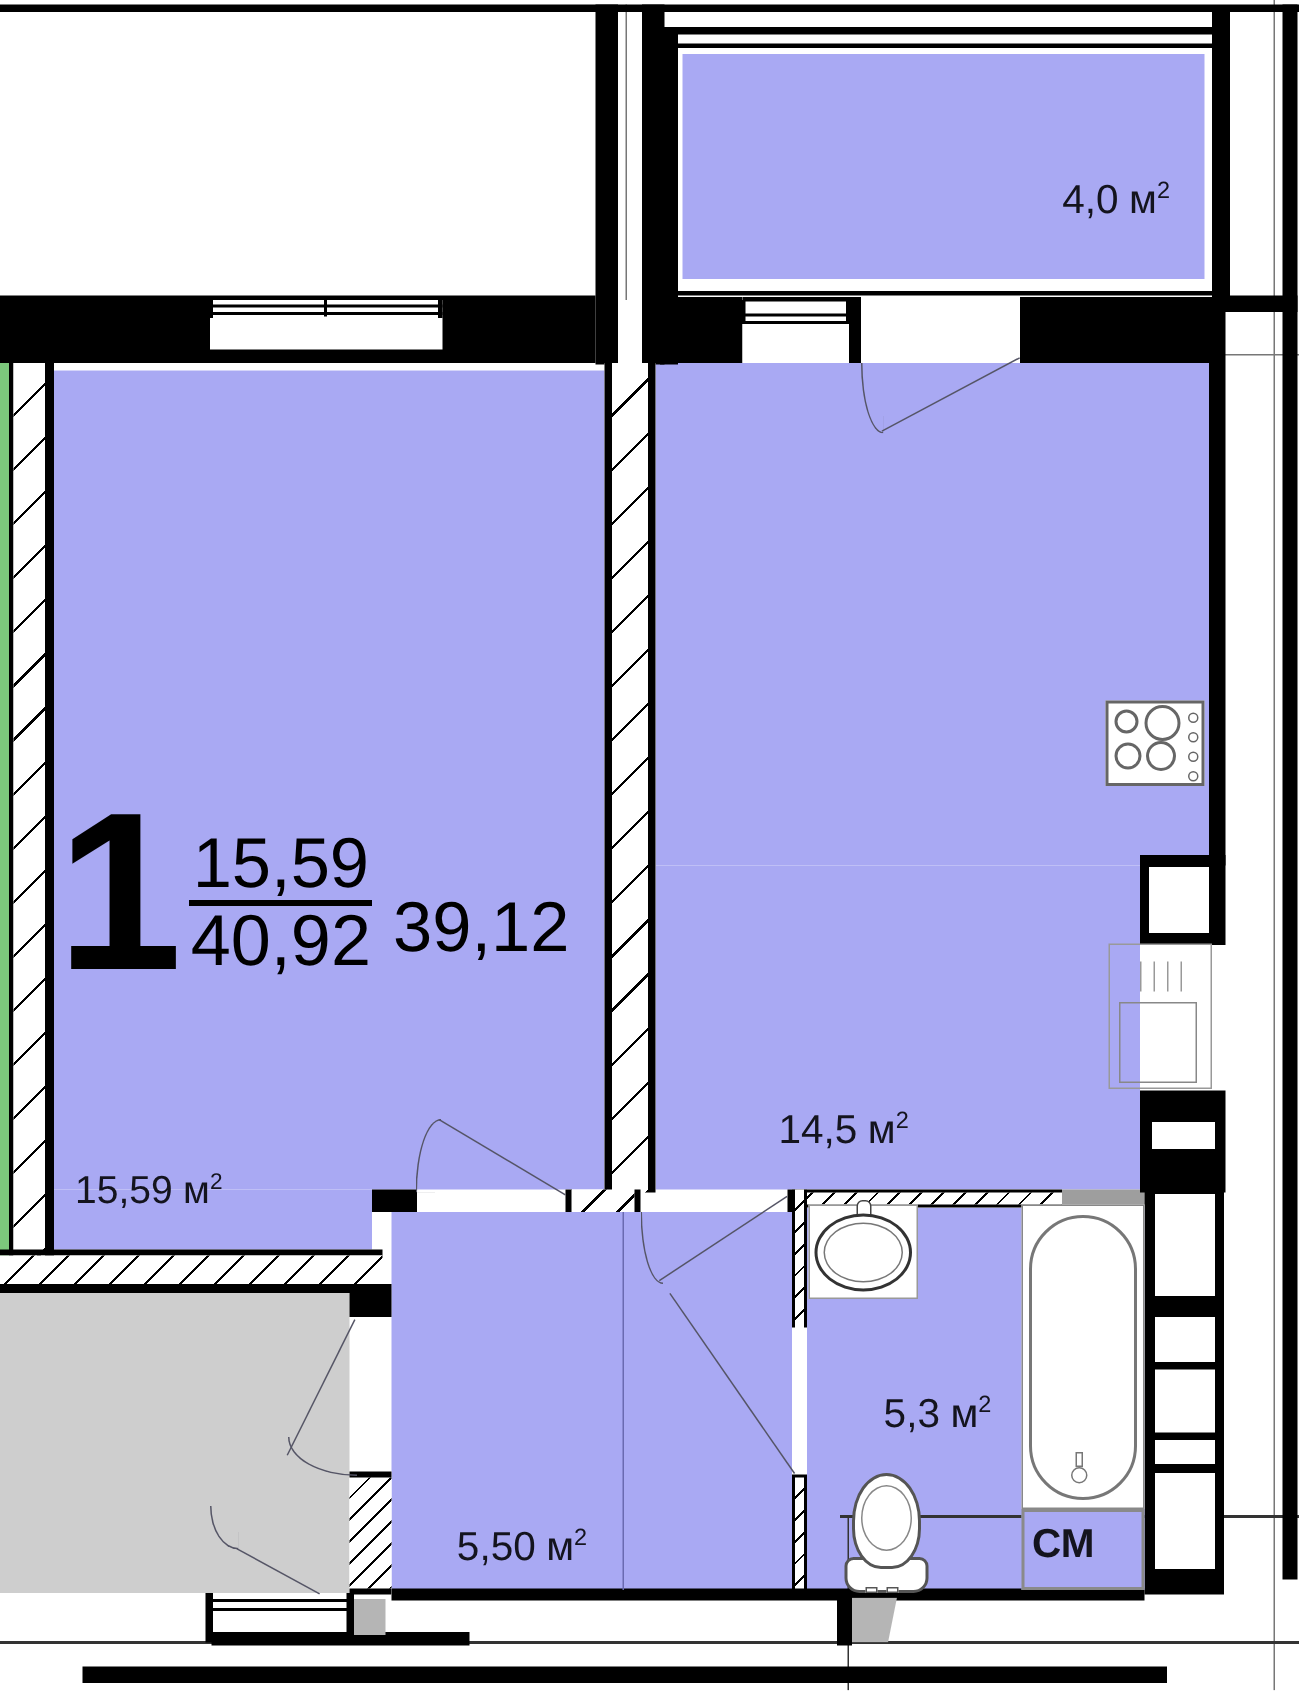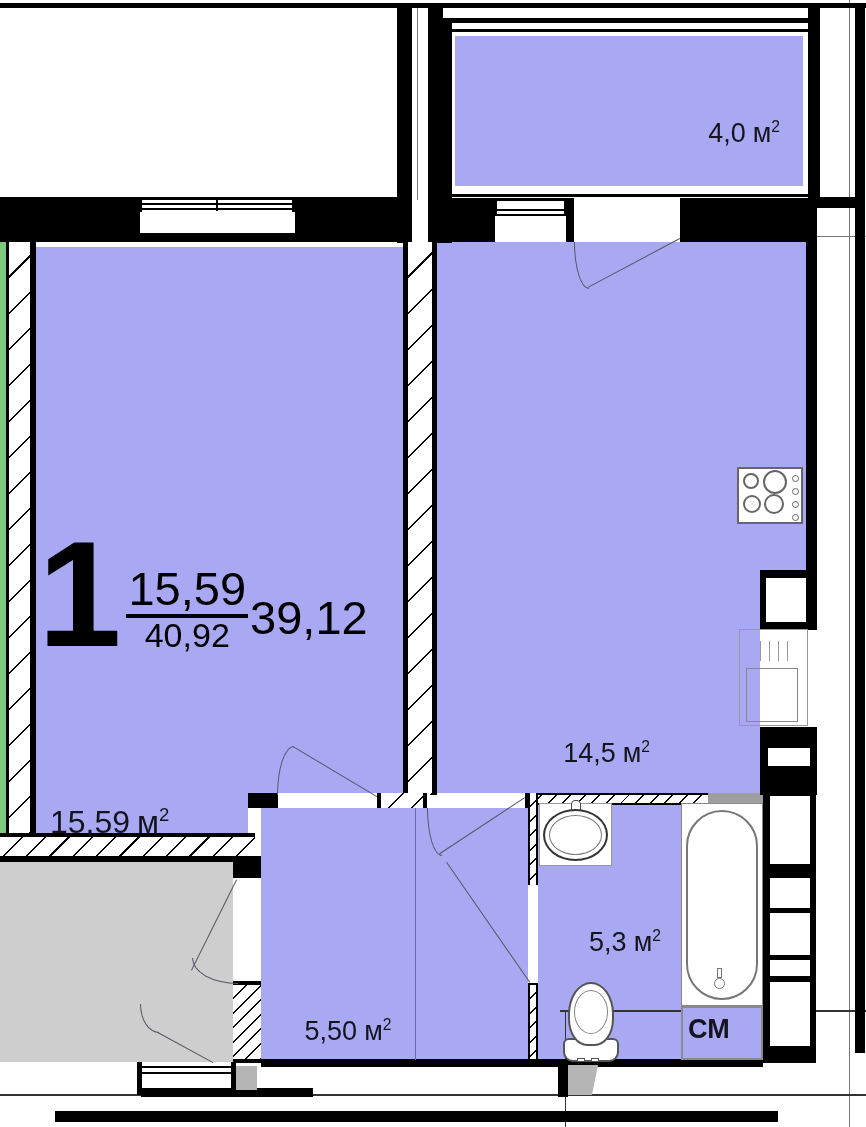--- a/index.html
+++ b/index.html
@@ -25,22 +25,22 @@
   .arc{position:absolute;border:0 solid #556;}
   .label{position:absolute;color:#14141e;font-size:27px;white-space:nowrap;}
   .label sup{font-size:58%;}
   .label .u{margin-left:7px;}
   .fixture{position:absolute;background:#fff;border:2px solid #666;box-sizing:border-box;}
   .circ{position:absolute;border:2px solid #666;border-radius:50%;box-sizing:border-box;background:transparent;}
   .title{position:absolute;display:flex;align-items:flex-end;color:#000;}
   .t-rooms{font-size:150px;font-weight:700;line-height:.78;}
   .t-frac{display:inline-flex;flex-direction:column;text-align:center;margin-left:5px;}
   .t-num{font-size:47px;line-height:1.0;border-bottom:4px solid #000;padding:0 2px 2px;}
-  .t-den{font-size:34px;line-height:1.02;}
-  .t-reduced{font-size:47px;line-height:1.0;margin-left:2px;margin-bottom:12px;}
+  .t-den{font-size:48px;line-height:1.02;}
+  .t-reduced{font-size:47px;line-height:1.0;margin-left:14px;margin-bottom:12px;}
   .cm{position:absolute;background:var(--room-fill,#a9a9f3);border:2px solid #8a8a8a;box-sizing:border-box;}
   .cm-label{position:absolute;color:#14141e;font-size:27px;font-weight:700;}
 </style>
 </head>
 <body>
 
 <div id="plan" style="--room-fill: #a9a9f3; --corridor-fill: #cecece; --green: #7cc87c; --wall: #000000;">
 
   <div class="room" style="left:455px;top:36px;width:348px;height:150px"></div>
   <div class="room" style="left:36px;top:247px;width:367px;height:546px"></div>
@@ -187,25 +187,25 @@
   <div class="leaf" style="left:237px;top:880px;width:101px;transform:rotate(116.5deg)"></div>
   <div class="arc" style="left:192px;top:958px;width:45px;height:25px;border-left-width:1px;border-bottom-width:1px;border-bottom-left-radius:100%"></div>
 
   <div class="leaf" style="left:158px;top:1032px;width:63px;transform:rotate(28.6deg)"></div>
   <div class="arc" style="left:140px;top:1004px;width:18px;height:28px;border-left-width:1px;border-bottom-width:1px;border-bottom-left-radius:100%"></div>
 
   <div class="label" style="left:680px;top:118px;width:100px;text-align:right">
     <span>4,0</span><span class="u">м</span><sup>2</sup>
   </div>
 
-  <div class="label" style="left:50px;top:804px;font-size:32px">
+  <div class="label" style="left:50px;top:778px;font-size:26px">
     <span>15,59</span><span class="u">м</span><sup>2</sup>
   </div>
 
-  <div class="label" style="left:540px;top:738px;width:110px;text-align:right">
+  <div class="label" style="left:519px;top:738px;width:110px;text-align:left">
     <span>14,5</span><span class="u">м</span><sup>2</sup>
   </div>
 
   <div class="label" style="left:293px;top:1016px;width:110px;text-align:center">
     <span>5,50</span><span class="u">м</span><sup>2</sup>
   </div>
 
   <div class="label" style="left:575px;top:927px;width:100px;text-align:center">
     <span>5,3</span><span class="u">м</span><sup>2</sup>
   </div>

